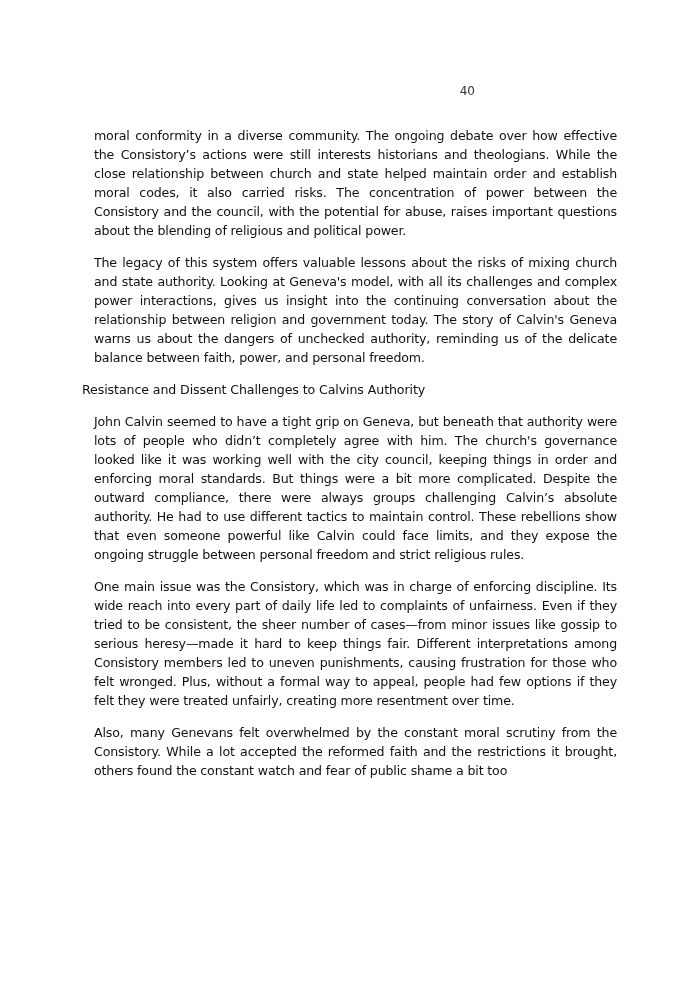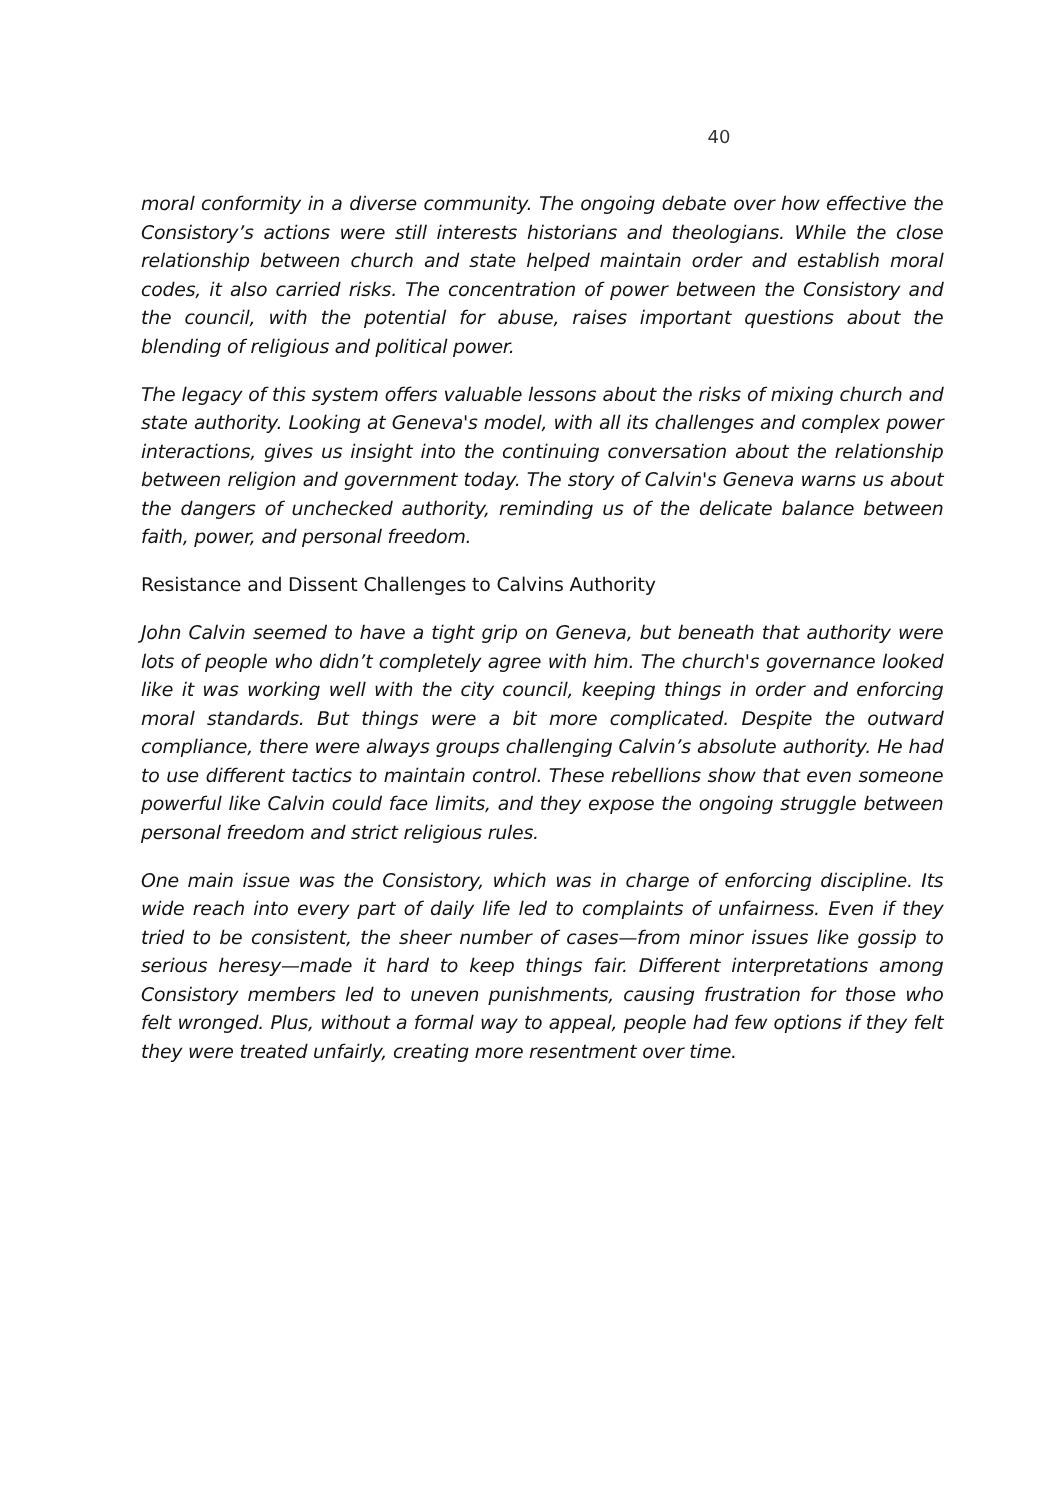--- a/index.html
+++ b/index.html
@@ -1,38 +1,39 @@
 <!DOCTYPE html>
 <html><head>
 <meta charset="utf-8">
 <style>
   html, body { margin: 0; padding: 0; background: #ffffff; }
   body { width: 699px; height: 992px; position: relative; overflow: hidden; }
-  .page { position: absolute; left: 12px; top: 0; width: 557px; height: 992px; background: #fff; }
+  .page { position: absolute; left: 0; top: 0; width: 557px; height: 992px; background: #fff; }
   .page-number {
     position: absolute; top: 84px; right: 82px;
     font-family: "DejaVu Sans", sans-serif; font-size: 12px; color: #333;
   }
   .content {
     position: absolute; left: 82px; top: 126px; width: 535px;
     font-family: "DejaVu Sans", sans-serif; font-size: 12.6px; line-height: 19px;
     color: #111; letter-spacing: -0.15px;
   }
-  .content p { margin: 0 0 13px 0; text-align: justify; font-style: italic; }
+  .content p { margin: 0 0 13px 12px; text-align: justify; }
   .content h2 {
     margin: 0 0 13px 0; font-size: 12.6px; font-weight: normal; line-height: 19px;
     letter-spacing: -0.1px;
   }
 </style>
 </head>
 <body>
 
 <div class="page">
   <div class="page-number">40</div>
 
   <div class="content">
     <p>moral conformity in a diverse community. The ongoing debate over how effective the Consistory’s actions were still interests historians and theologians. While the close relationship between church and state helped maintain order and establish moral codes, it also carried risks. The concentration of power between the Consistory and the council, with the potential for abuse, raises important questions about the blending of religious and political power.</p>
     <p>The legacy of this system offers valuable lessons about the risks of mixing church and state authority. Looking at Geneva's model, with all its challenges and complex power interactions, gives us insight into the continuing conversation about the relationship between religion and government today. The story of Calvin's Geneva warns us about the dangers of unchecked authority, reminding us of the delicate balance between faith, power, and personal freedom.</p>
     <h2>Resistance and Dissent Challenges to Calvins Authority</h2>
     <p>John Calvin seemed to have a tight grip on Geneva, but beneath that authority were lots of people who didn’t completely agree with him. The church's governance looked like it was working well with the city council, keeping things in order and enforcing moral standards. But things were a bit more complicated. Despite the outward compliance, there were always groups challenging Calvin’s absolute authority. He had to use different tactics to maintain control. These rebellions show that even someone powerful like Calvin could face limits, and they expose the ongoing struggle between personal freedom and strict religious rules.</p>
     <p>One main issue was the Consistory, which was in charge of enforcing discipline. Its wide reach into every part of daily life led to complaints of unfairness. Even if they tried to be consistent, the sheer number of cases—from minor issues like gossip to serious heresy—made it hard to keep things fair. Different interpretations among Consistory members led to uneven punishments, causing frustration for those who felt wronged. Plus, without a formal way to appeal, people had few options if they felt they were treated unfairly, creating more resentment over time.</p>
+    <p>Also, many Genevans felt overwhelmed by the constant moral scrutiny from the Consistory. While a lot accepted the reformed faith and the restrictions it brought, others found the constant watch and fear of public shame a bit too</p>
   </div>
 </div>
 
 </body></html>

